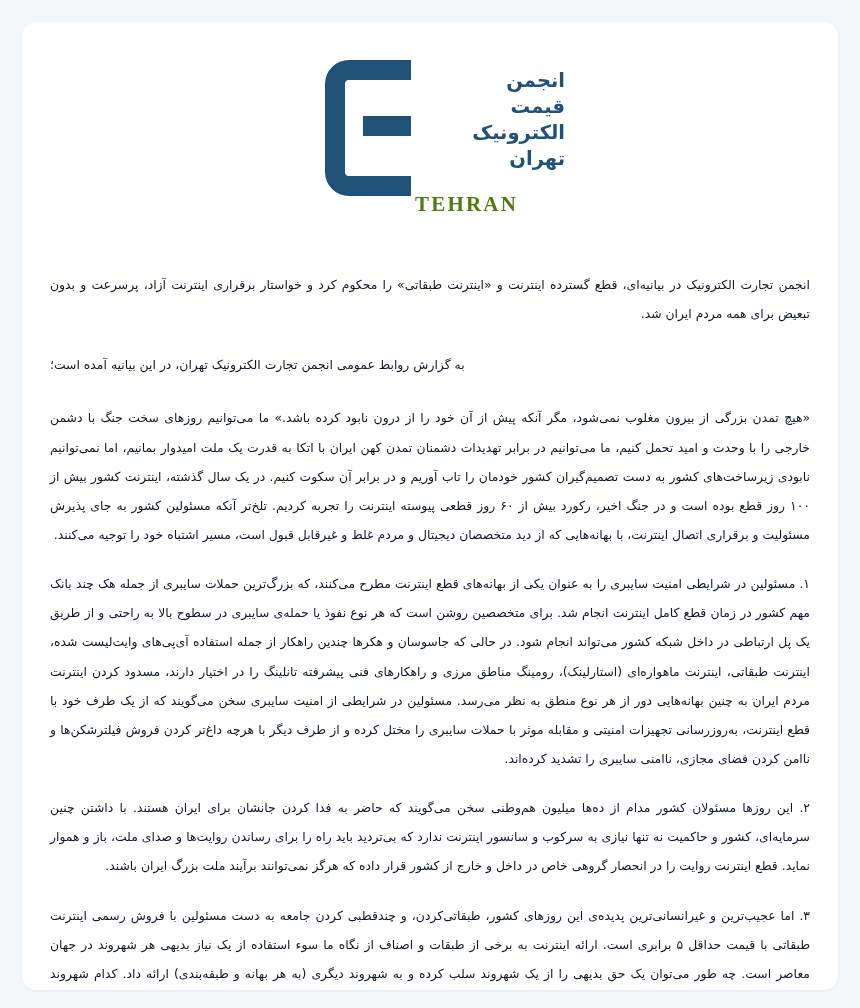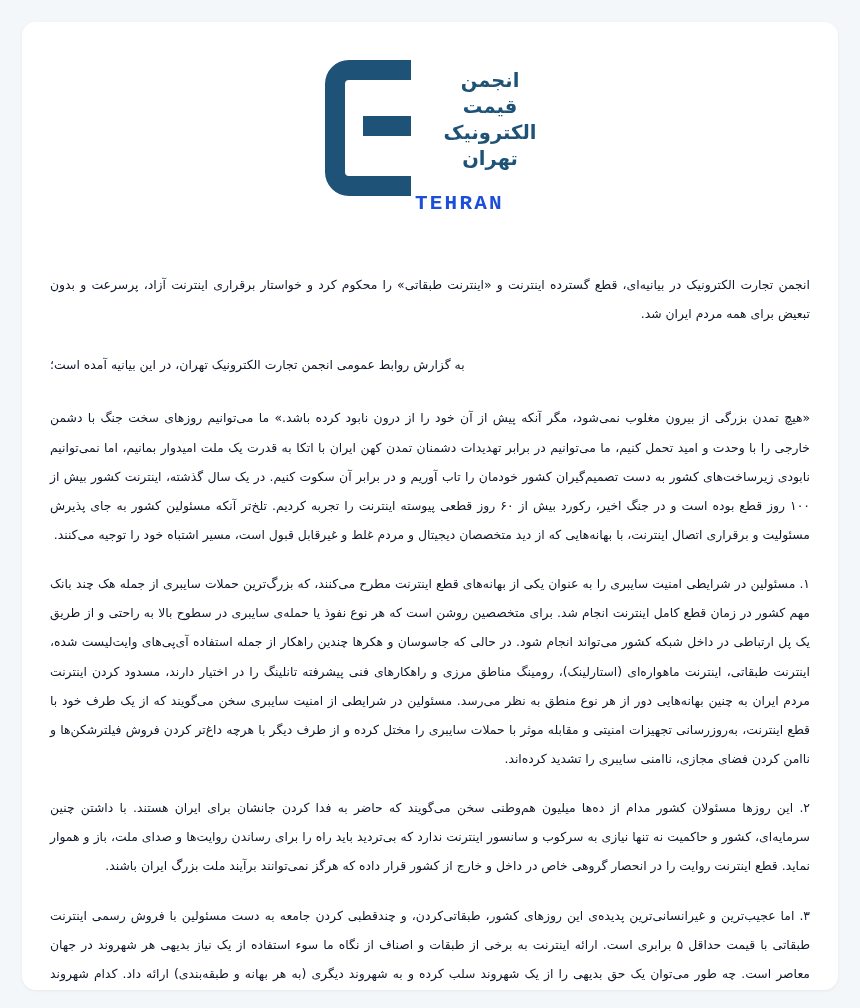--- a/index.html
+++ b/index.html
@@ -60,34 +60,34 @@
   }
 
   .logo-wordmark .fa-line {
     color: #1f5277;
     font-size: 19.5px;
     line-height: 1.33;
     font-weight: 700;
     letter-spacing: 0px;
     white-space: nowrap;
     direction: rtl;
-    text-align: center;
+    text-align: right;
     width: 100%;
   }
 
   .logo-wordmark .latin-line {
     margin-top: 20px;
-    color: #1d4ed8;
+    color: #4d7c0f;
     font-size: 21px;
     font-weight: 700;
     letter-spacing: 2.2px;
     direction: ltr;
     text-align: left;
     width: 100%;
-    font-family: Liberation Mono, monospace;
+    font-family: Liberation Serif, serif;
   }
 
   .logo-mark {
     width: 96px;
     height: 148px;
     margin-left: 24px;
     margin-top: 4px;
     flex: none;
   }
 

